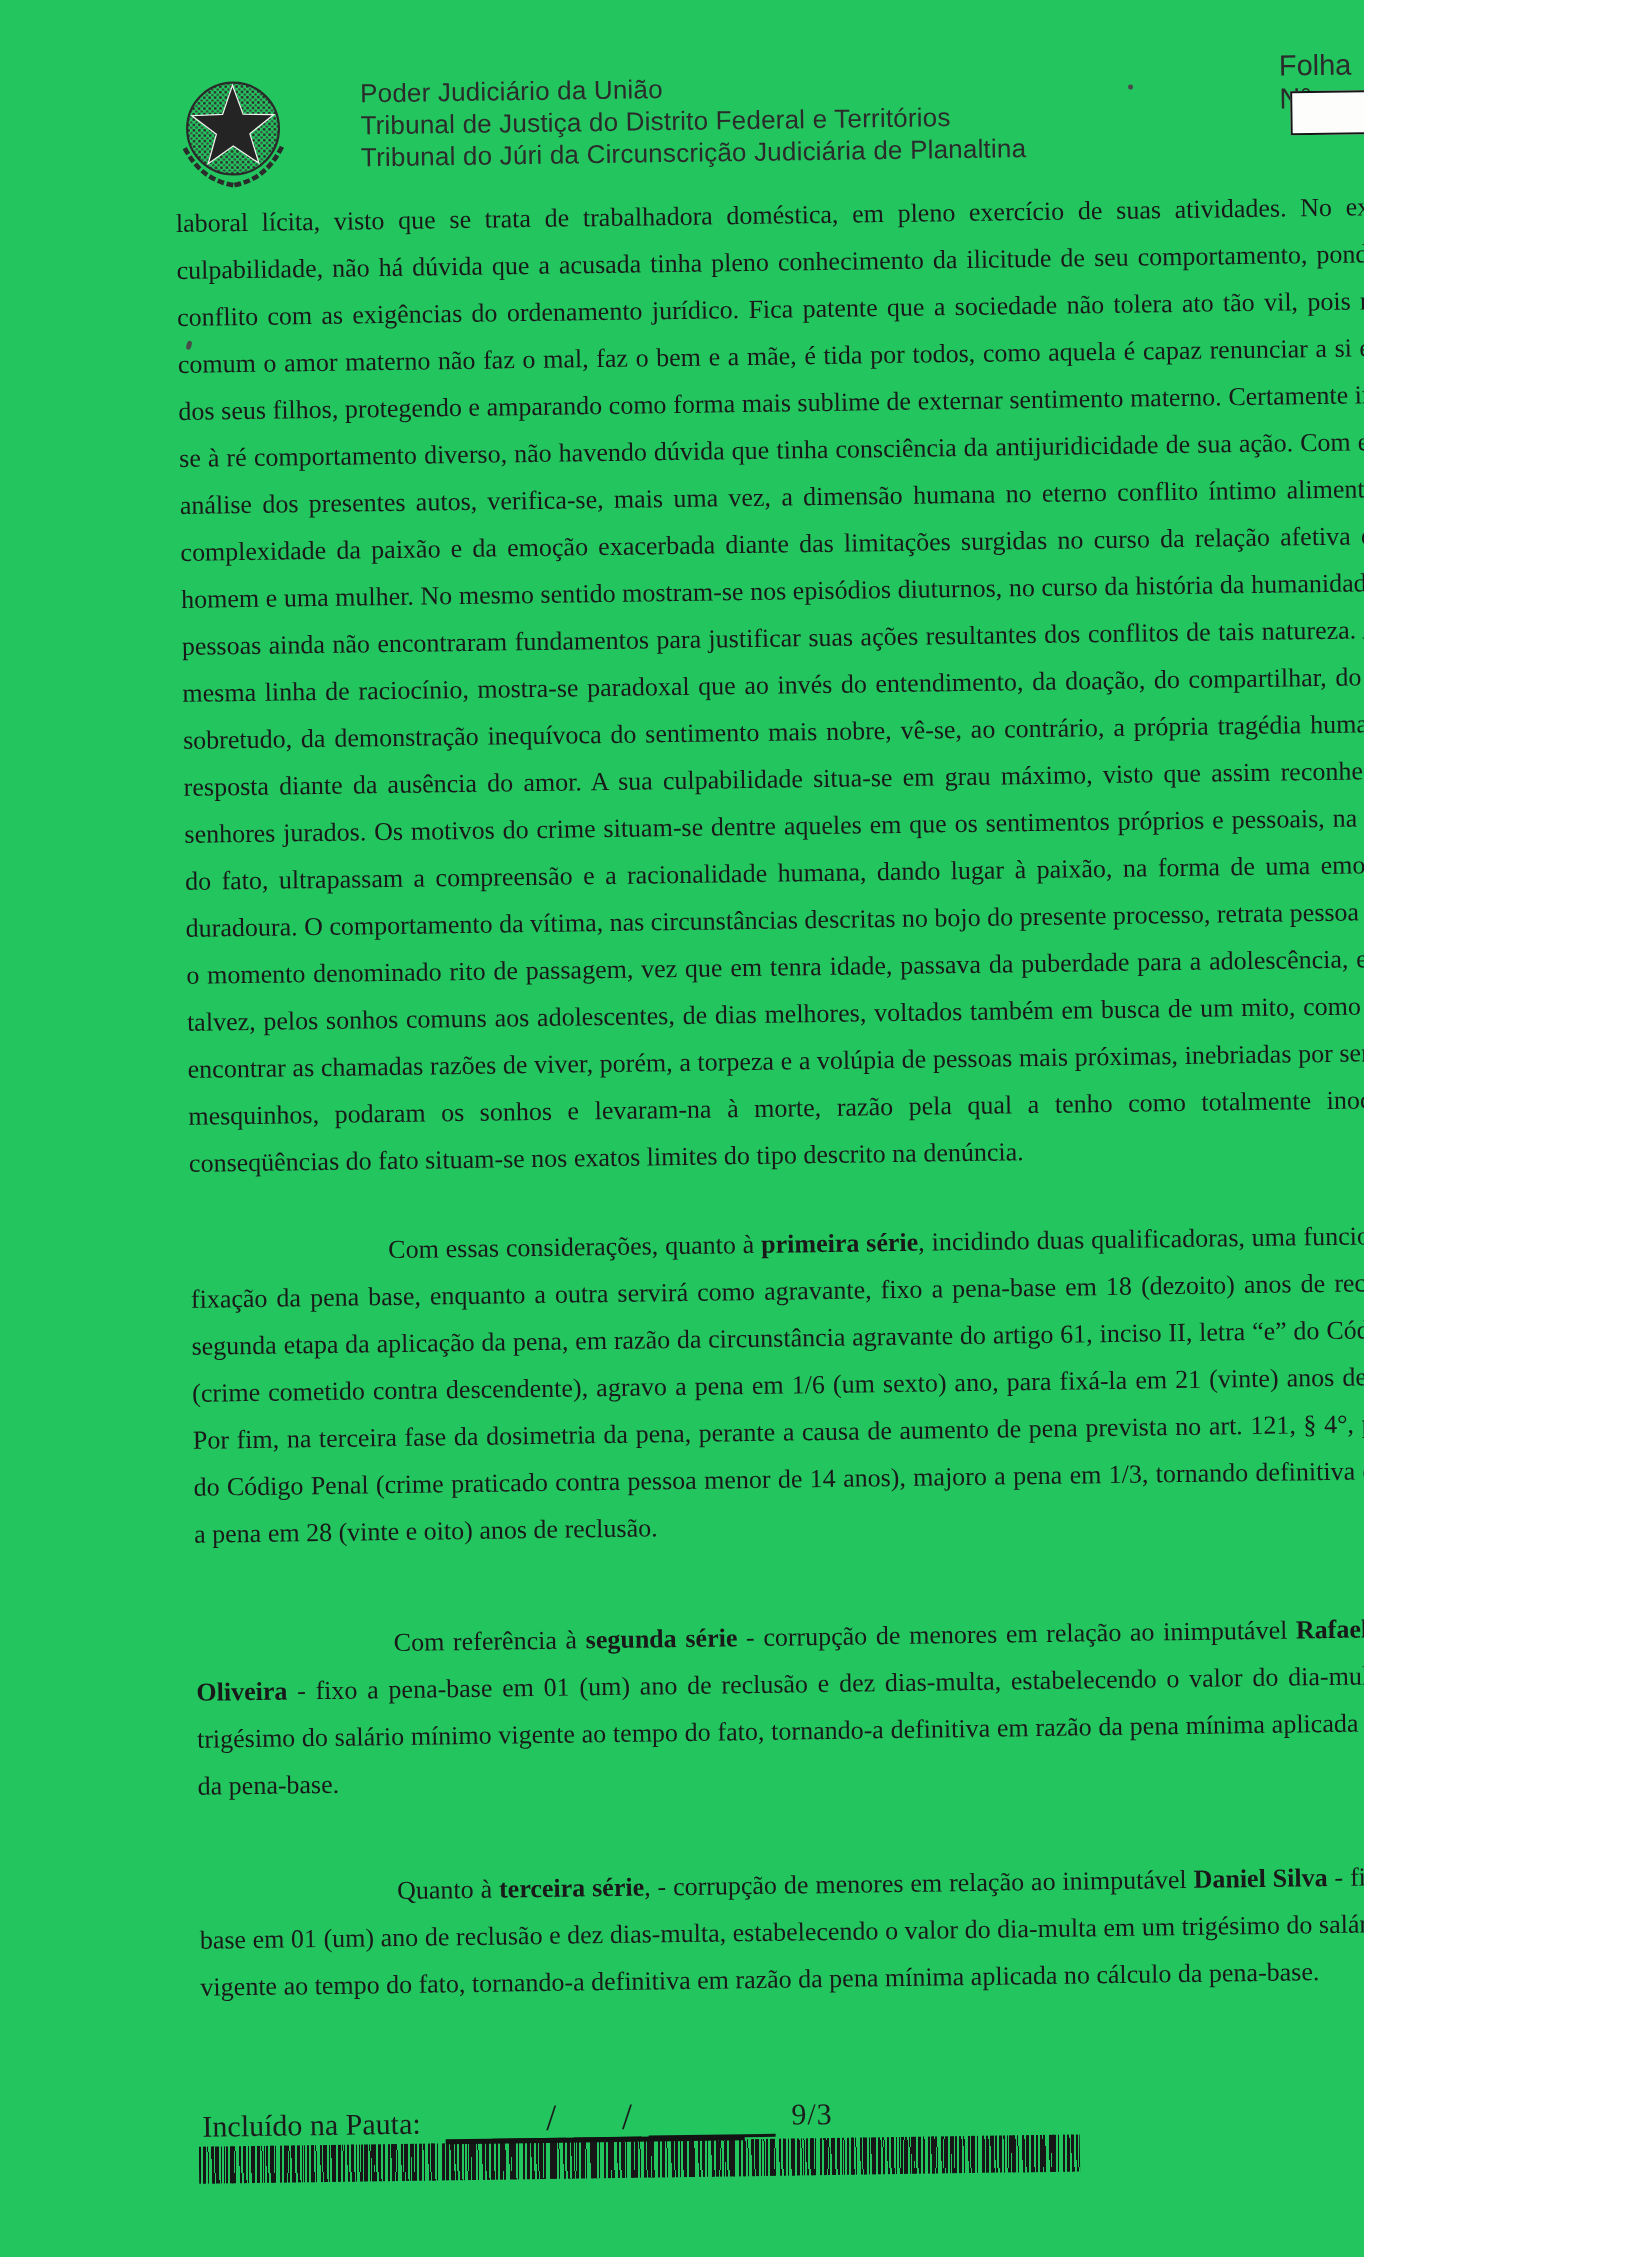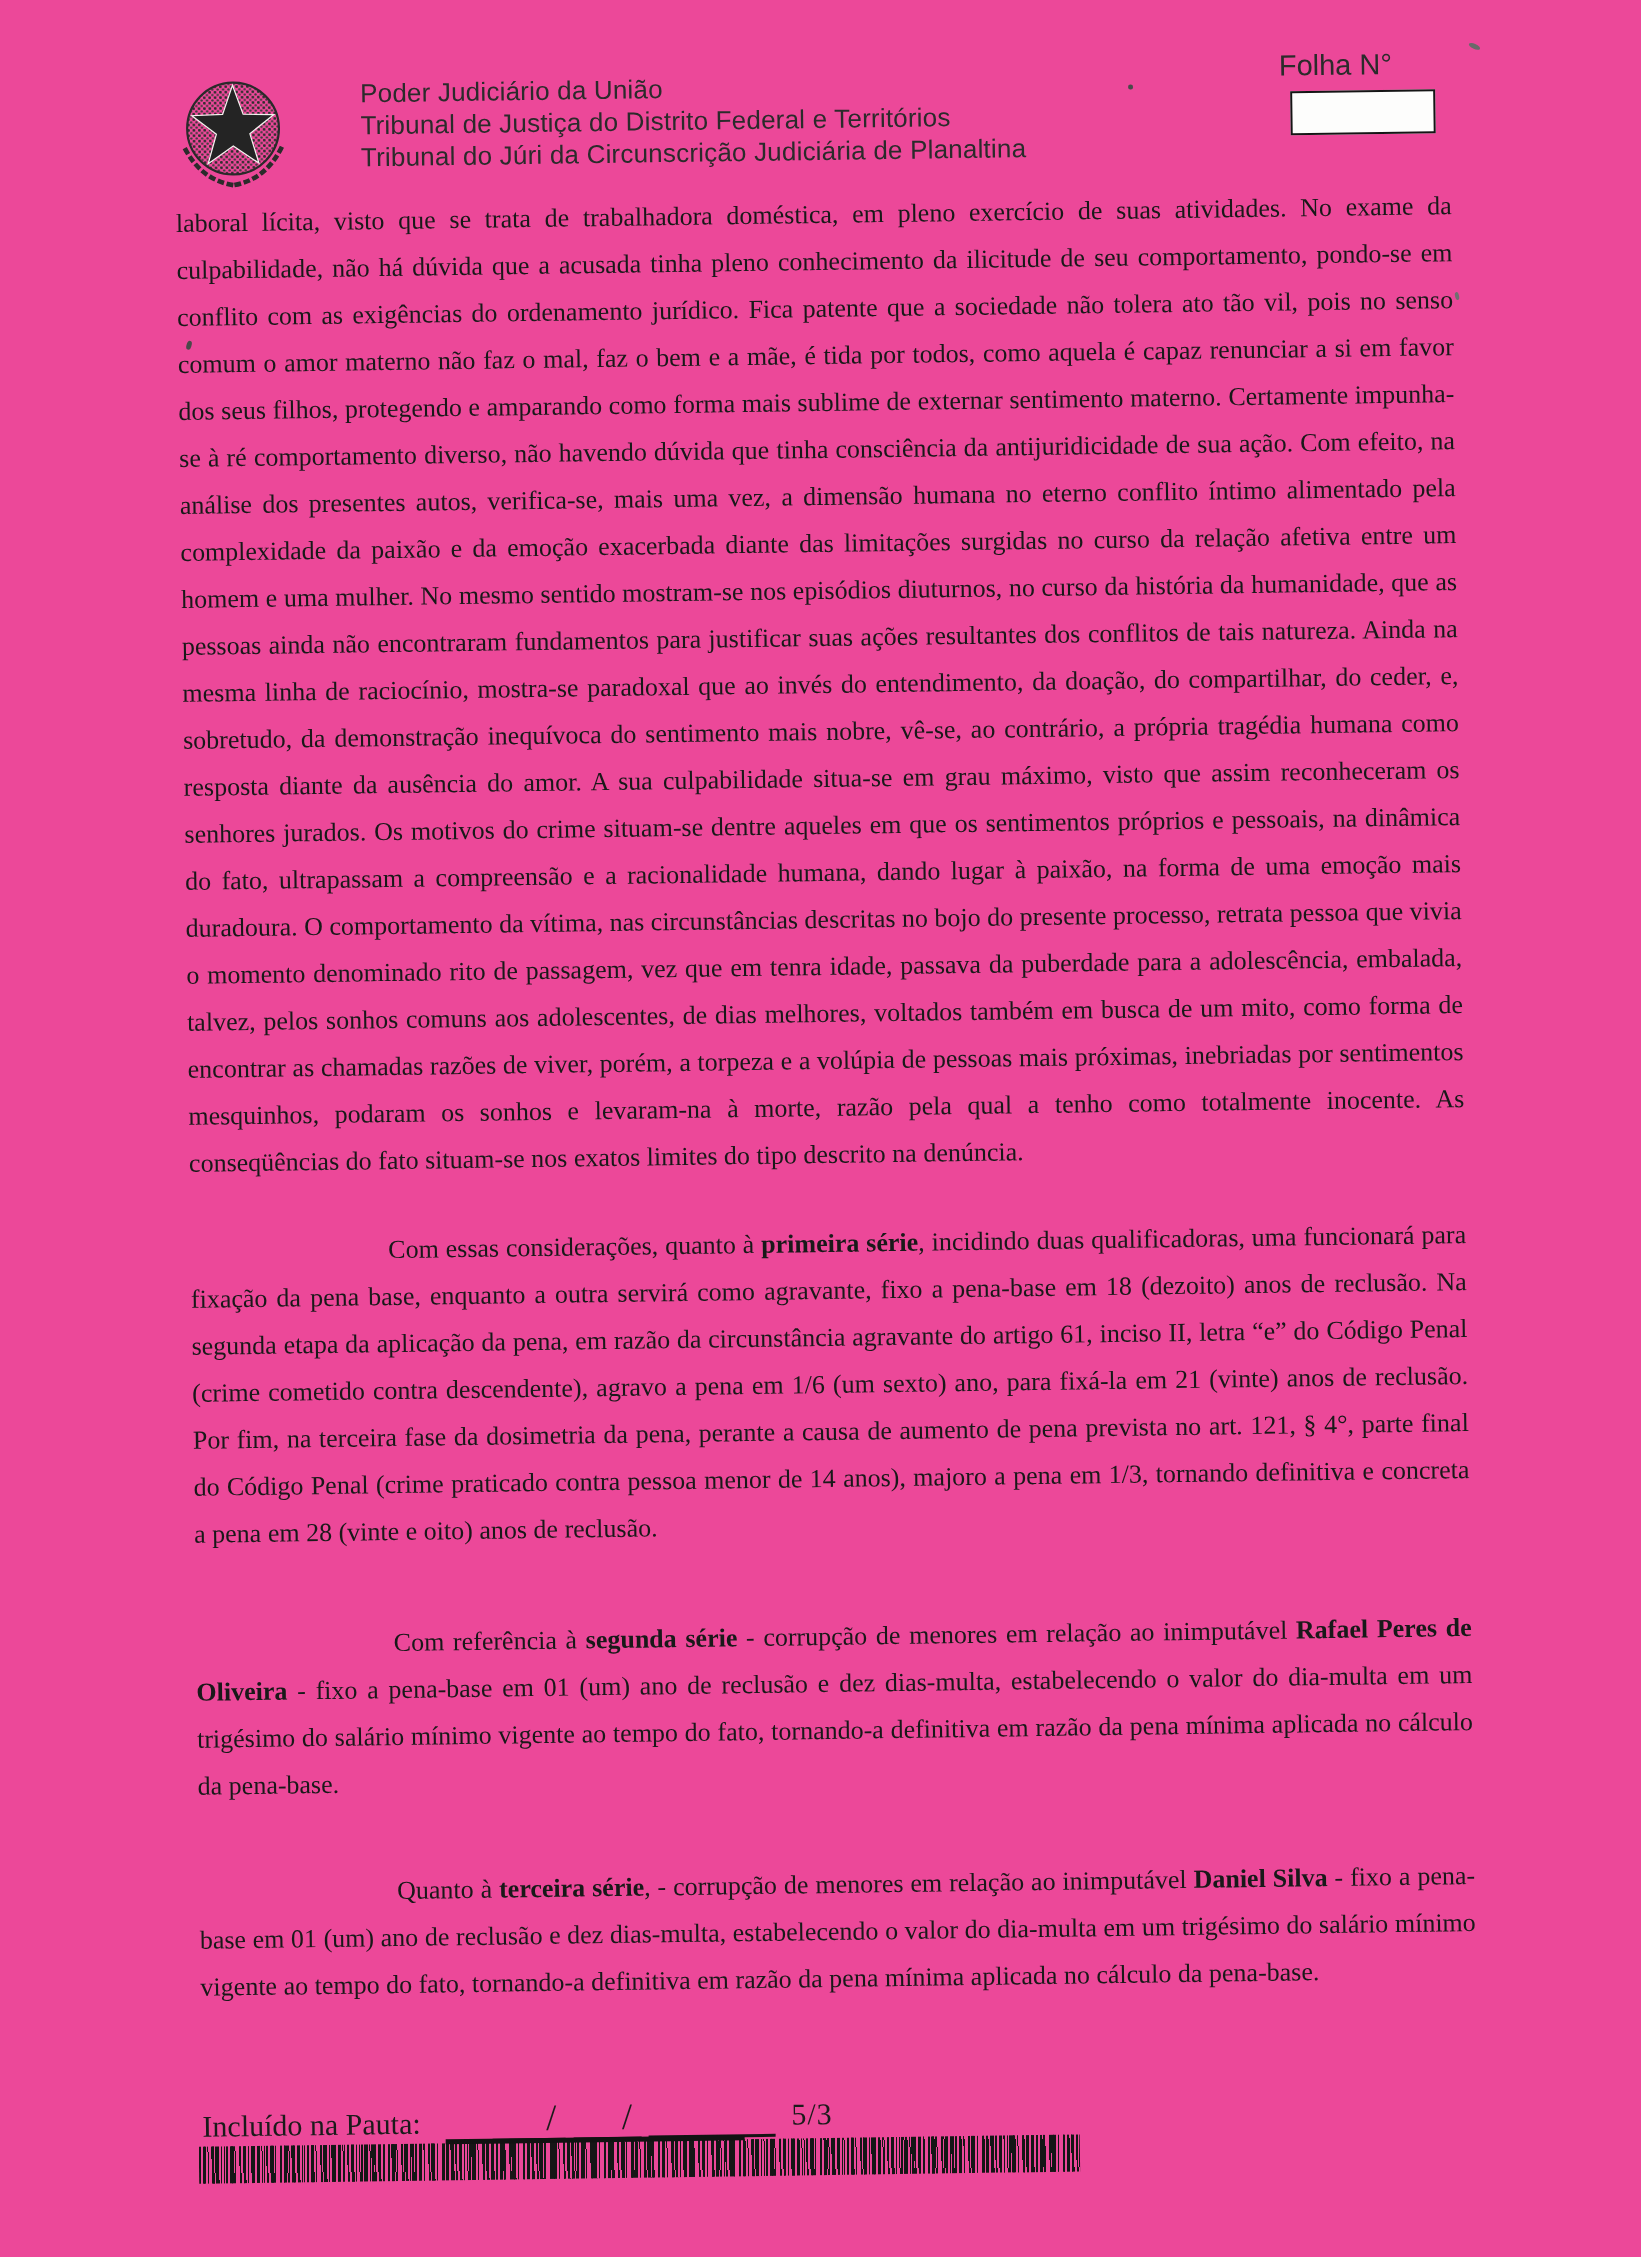--- a/index.html
+++ b/index.html
@@ -1,21 +1,21 @@
 <!DOCTYPE html>
 <html><head>
 <meta charset="utf-8">
 <style>
   * { box-sizing: border-box; }
   html, body { margin: 0; padding: 0; background: #ffffff; }
   .page {
     position: relative;
-    width: 1641px;
+    width: 1364px;
     height: 2257px;
-    background: #ec4899;
+    background: #22c55e;
     overflow: hidden;
     color: #1b1b1b;
   }
   .scan {
     position: absolute;
     inset: 0;
     transform: rotate(-0.8deg);
     transform-origin: 821px 1159px;
   }
   
@@ -165,21 +165,21 @@
 
     <div class="footer">
       <span class="footer-label">Incluído na Pauta:</span>
       <span class="fill">
         <span class="blank b1"></span>
         <span class="slash">/</span>
         <span class="blank b2"></span>
         <span class="slash">/</span>
         <span class="blank b3"></span>
       </span>
-      <span class="page-num">5/3</span>
+      <span class="page-num">9/3</span>
     </div>
 
     <div class="barcode"></div>
 
     <span class="speck s1"></span>
     <span class="speck s2"></span>
     <span class="speck s3"></span>
     <span class="speck s4"></span>
   </div>
 </div>

